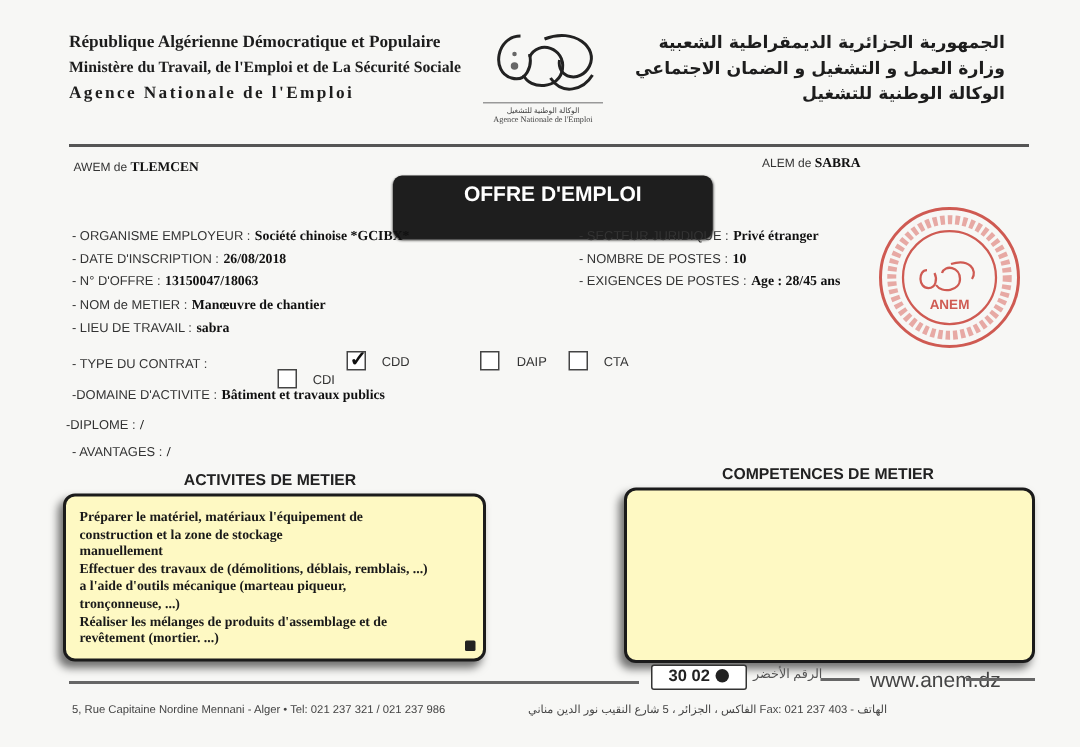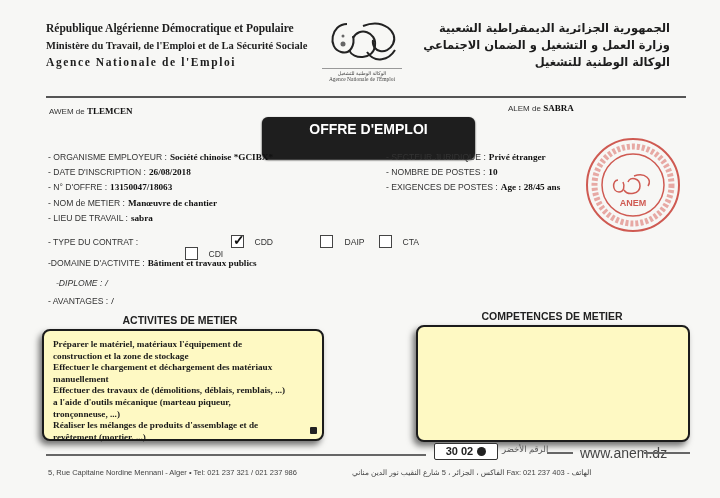--- a/index.html
+++ b/index.html
@@ -125,33 +125,32 @@
   <span class="cblabel" style="margin-left:7px; vertical-align:3px;">DAIP</span>
 </div>
 <div class="abs" style="left:379px; top:234px;">
   <span class="cb"></span>
   <span class="cblabel" style="margin-left:6px; vertical-align:3px;">CTA</span>
 </div>
 
 <div class="abs field" style="left:48px; top:258px;">
   <span>-DOMAINE D'ACTIVITE :</span><span class="v">Bâtiment et travaux publics</span>
 </div>
-<div class="abs field" style="left:56px; top:278px;font-style:italic;">
+<div class="abs field" style="left:44px; top:278px;">
   <span>-DIPLOME :</span><span class="v">/</span>
 </div>
 <div class="abs field" style="left:48px; top:296px;">
   <span>- AVANTAGES :</span><span class="v">/</span>
 </div>
 
 <div class="abs sec-title" style="left:40px; top:314px; width:280px;">ACTIVITES DE METIER</div>
 <div class="abs box" style="left:42px; top:329px; width:282px; height:112px;">
   <div class="act-text">
     <p> Préparer le matériel, matériaux l'équipement de</p>
     <p>construction et la zone de stockage</p>
-    <p> Effectuer le chargement et déchargement des matériaux</p>
     <p>manuellement</p>
     <p> Effectuer des travaux de (démolitions, déblais, remblais, ...)</p>
     <p>a l'aide d'outils mécanique (marteau piqueur,</p>
     <p>tronçonneuse, ...)</p>
     <p> Réaliser les mélanges de produits d'assemblage et de</p>
     <p>revêtement (mortier. ...)</p>
   </div>
   <div class="abs mini-icon"></div>
 </div>
 

